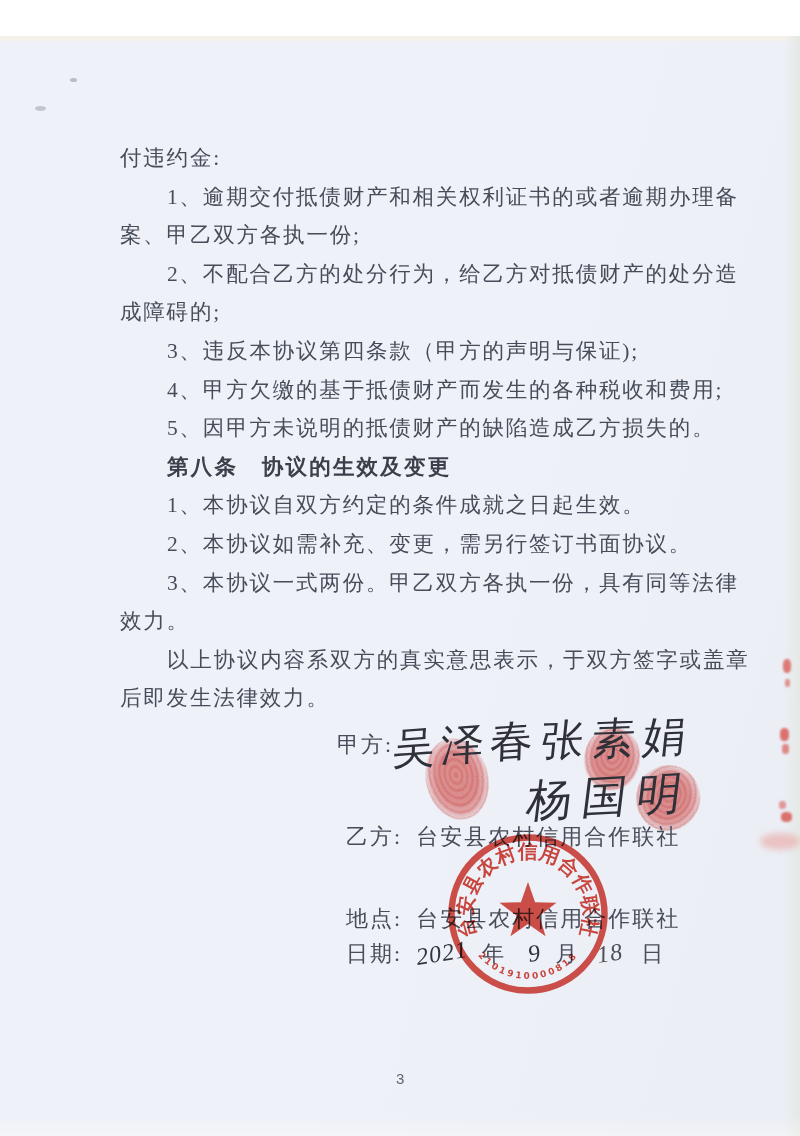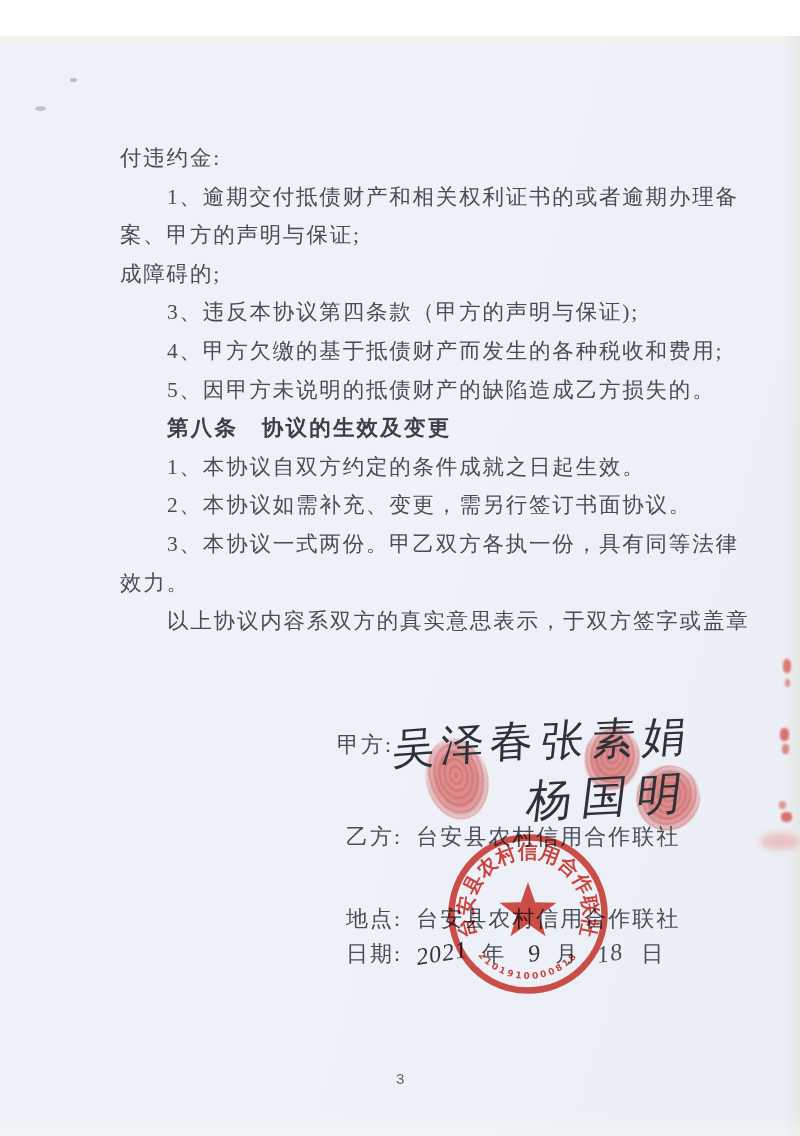--- a/index.html
+++ b/index.html
@@ -97,31 +97,33 @@
   <div class="red-mark rm1b"></div>
   <div class="red-mark rm2"></div>
   <div class="red-mark rm2b"></div>
   <div class="red-mark rm3"></div>
   <div class="red-mark rm3b"></div>
   <div class="red-mark pink-smudge"></div>
 
   <div class="body-text">
       <div class="line">付违约金:</div>
       <div class="line indent">1、逾期交付抵债财产和相关权利证书的或者逾期办理备</div>
-      <div class="line">案、甲方的声明与保证;</div>
+      <div class="line">案、甲乙双方各执一份;</div>
+      <div class="line indent">2、不配合乙方的处分行为，给乙方对抵债财产的处分造</div>
       <div class="line">成障碍的;</div>
       <div class="line indent">3、违反本协议第四条款（甲方的声明与保证);</div>
       <div class="line indent">4、甲方欠缴的基于抵债财产而发生的各种税收和费用;</div>
       <div class="line indent">5、因甲方未说明的抵债财产的缺陷造成乙方损失的。</div>
       <div class="line indent bold">第八条　协议的生效及变更</div>
       <div class="line indent">1、本协议自双方约定的条件成就之日起生效。</div>
       <div class="line indent">2、本协议如需补充、变更，需另行签订书面协议。</div>
       <div class="line indent">3、本协议一式两份。甲乙双方各执一份，具有同等法律</div>
       <div class="line">效力。</div>
       <div class="line indent">以上协议内容系双方的真实意思表示，于双方签字或盖章</div>
+      <div class="line">后即发生法律效力。</div>
     </div>
 
   <div class="sig-block">
 
     <div class="fingerprint fp1"></div>
     <div class="fingerprint fp2"></div>
     <div class="fingerprint fp3"></div>
 
     <div class="sig-row row-party-a">
       <span>甲方:</span>

